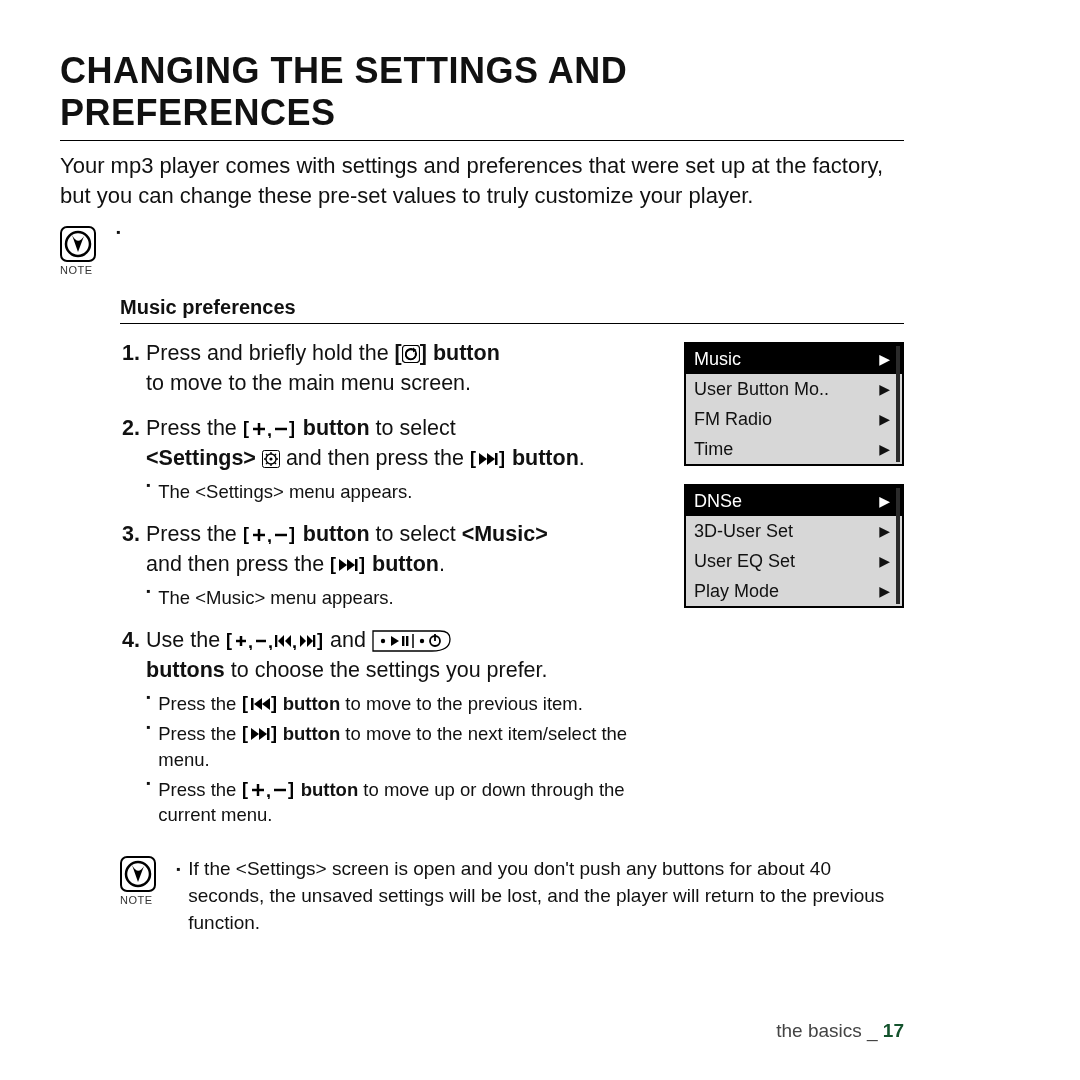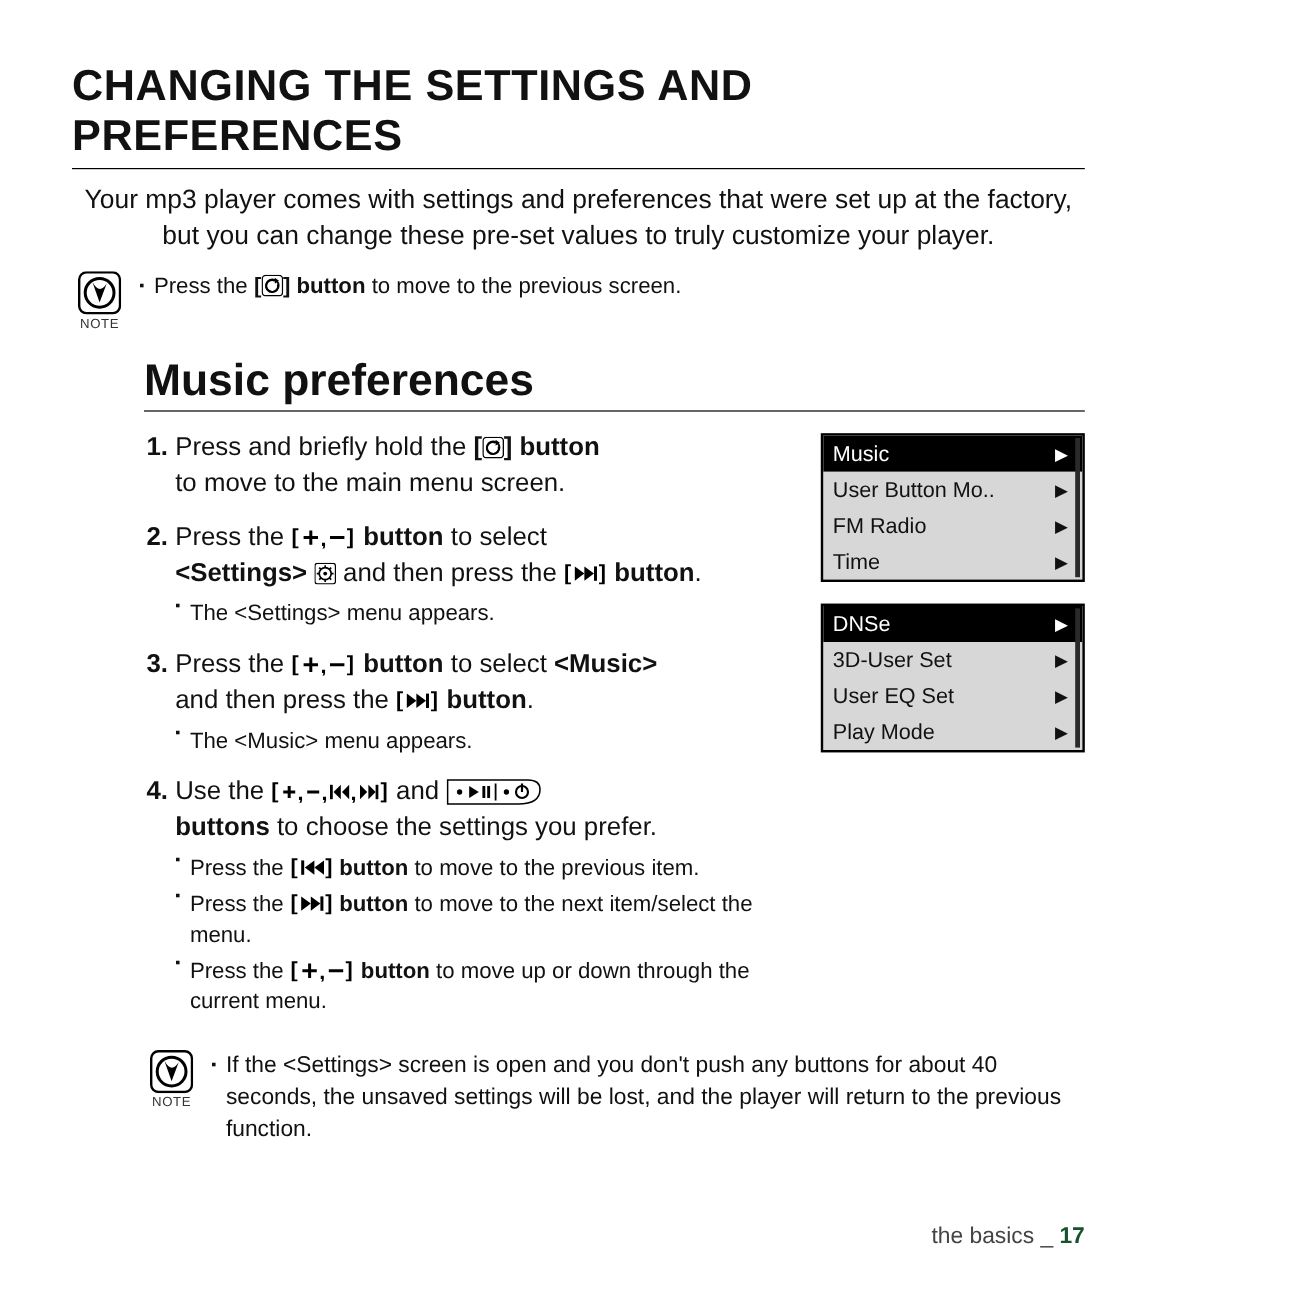--- a/index.html
+++ b/index.html
@@ -27,32 +27,31 @@
   }
   .hr {
     border: none;
     border-top: 1.5px solid #000;
     margin: 0 0 10px 0;
   }
   .intro {
     font-size: 22px;
     line-height: 1.35;
     margin: 10px 0 16px 0;
-    text-align: center;
   }
   .note-row {
     display: flex;
     align-items: flex-start;
     gap: 10px;
     margin: 6px 0 20px 0;
   }
   .note-icon {
     display: flex;
     flex-direction: column;
-    align-items: center;
+    align-items: flex-start;
     width: 46px;
     flex: 0 0 46px;
   }
   .note-icon svg { display: block; }
   .note-label {
     font-size: 11px;
     letter-spacing: 0.5px;
     color: #333;
     margin-top: 2px;
   }
@@ -65,21 +64,21 @@
     align-items: baseline;
     gap: 8px;
   }
   .sq { font-size: 12px; position: relative; top: -2px; }
   .bold { font-weight: 700; }
 
   .subsection {
     margin-left: 60px;
   }
   h2.subtitle {
-    font-size: 37px;
+    font-size: 20px;
     font-weight: 700;
     margin: 0 0 4px 0;
   }
   .hr2 {
     border: none;
     border-top: 1.2px solid #000;
     margin: 0 0 14px 0;
   }
   .content-row {
     display: flex;
@@ -277,25 +276,20 @@
   <div class="note-row">
     <div class="note-icon">
       <svg width="36" height="36">
           <use href="#note-icon-g"></use>
         </svg>
       <span class="note-label">NOTE</span>
     </div>
     <div class="note-text">
       <div class="line">
         <span class="sq">▪</span>
-        <span>
-          <span>Press the </span><span class="bold">[<svg class="icon" width="18" height="18">
-                <use href="#back-icon-g"></use>
-              </svg>]<span> button</span></span><span> to move to the previous screen.</span>
-        </span>
       </div>
     </div>
   </div>
 
   <div class="subsection">
     <h2 class="subtitle">Music preferences</h2>
     <hr class="hr2">
 
     <div class="content-row">
       <ol class="steps">

